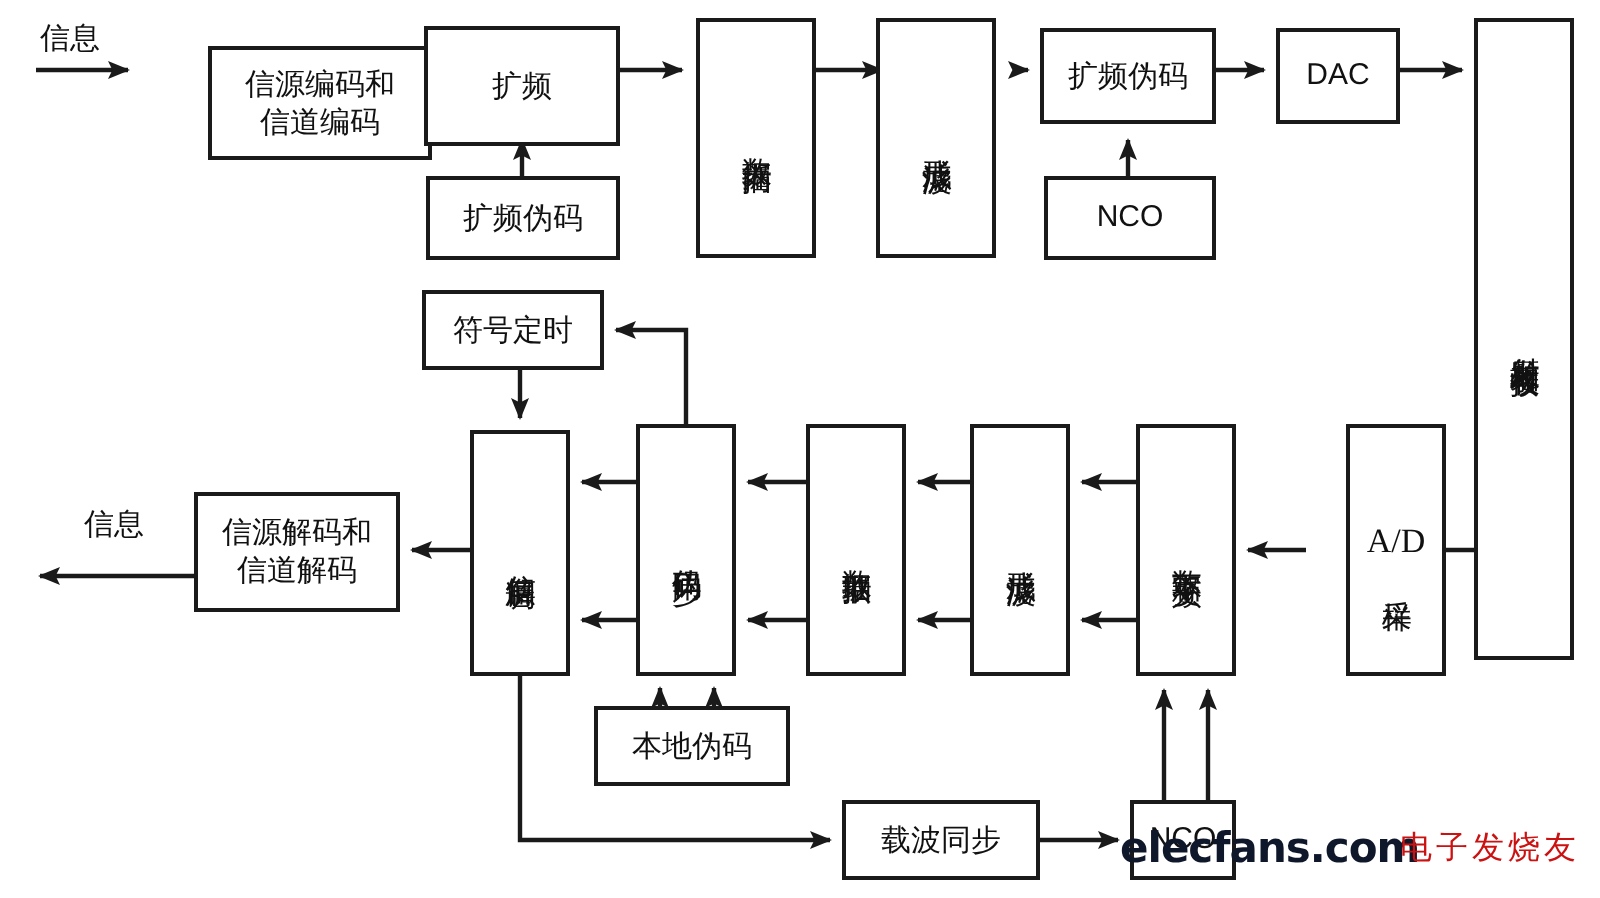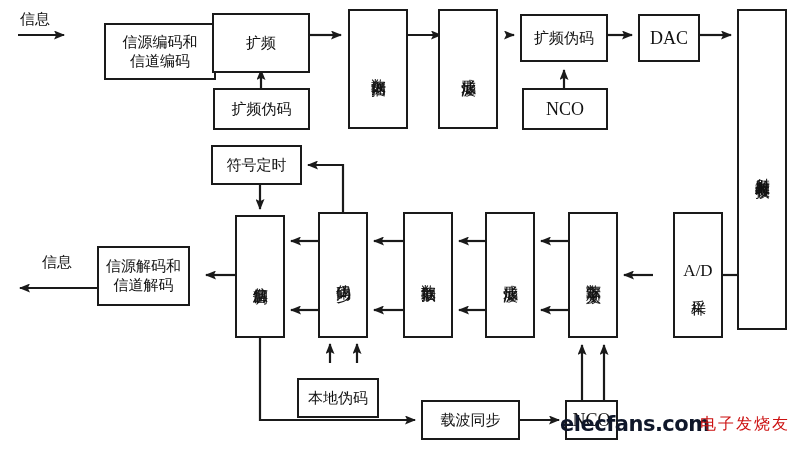--- a/index.html
+++ b/index.html
@@ -35,21 +35,21 @@
     display: block;
     white-space: pre-line;
     padding: 0 2px;
   }
   .box.vert .lbl {
     writing-mode: vertical-rl;
     text-orientation: upright;
     letter-spacing: 1px;
     white-space: nowrap;
   }
-  .box.latin { font-family: Liberation Serif, serif; font-size: 18px; }
+  .box.latin { font-family: Liberation Sans, sans-serif; font-size: 15px; }
   .freetext {
     position: absolute;
     color: #111111;
     font-size: 15px;
     z-index: 3;
     white-space: nowrap;
   }
   svg#wires {
     position: absolute;
     left: 0;
@@ -212,33 +212,33 @@
   </div>
 
   <div class="box vert" style="left:235px; top:215px; width:50px; height:123px;">
     <span class="lbl">信息解调</span>
   </div>
 
   <div class="box" style="left:211px; top:145px; width:91px; height:40px;">
     <span class="lbl">符号定时</span>
   </div>
 
-  <div class="box" style="left:297px; top:378px; width:82px; height:40px;">
+  <div class="box" style="left:297px; top:353px; width:98px; height:40px;">
     <span class="lbl">本地伪码</span>
   </div>
 
   <div class="box" style="left:421px; top:400px; width:99px; height:40px;">
     <span class="lbl">载波同步</span>
   </div>
 
   <div class="box latin" style="left:565px; top:400px; width:53px; height:40px;">
     <span class="lbl">NCO</span>
   </div>
 
-  <div class="box" style="left:97px; top:246px; width:93px; height:60px;">
+  <div class="box" style="left:97px; top:246px; width:103px; height:60px;">
     <span class="lbl">信源解码和
 信道解码</span>
   </div>
 
   <div class="freetext" style="left:20px; top:10px;">信息</div>
 
   <div class="freetext" style="left:42px; top:253px;">信息</div>
 
   <div class="watermark wm-en">elecfans.com</div>
   <div class="watermark wm-cn">电子发烧友</div>

